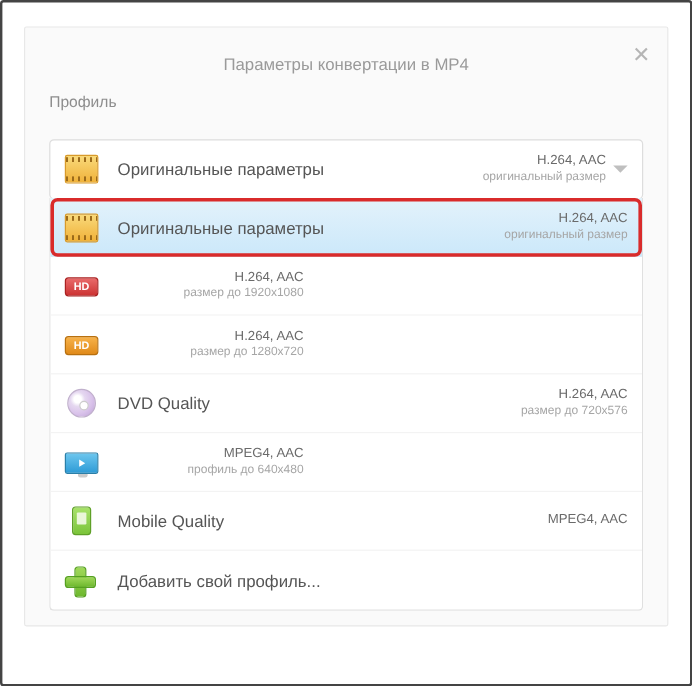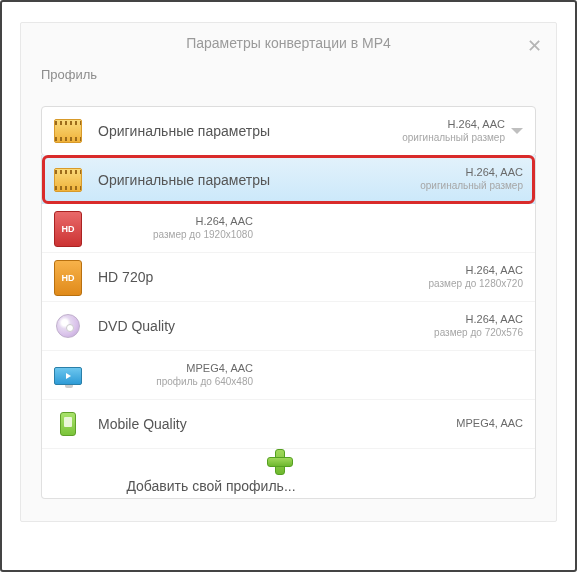--- a/index.html
+++ b/index.html
@@ -18,21 +18,21 @@
     border: 2px solid #444;
     border-radius: 3px;
   }
   .panel {
     margin: 20px 18px;
     background: #fafafa;
     border: 1px solid #e8e8e8;
     border-radius: 2px;
     height: 500px;
     position: relative;
-    padding-top: 0;
+    padding-top: 10px;
   }
   .title {
     text-align: center;
     color: #9a9a9a;
     font-size: 14px;
     padding: 12px 0 6px;
   }
   .close {
     position: absolute;
     top: 12px;
@@ -68,21 +68,21 @@
   }
   .option {
     height: 49px;
     display: flex;
     align-items: center;
     padding: 0 12px;
     border-bottom: 1px solid #f3f3f3;
     cursor: pointer;
     position: relative;
   }
-  .option:last-child { border-bottom: none; flex-direction: column; }
+  .option:last-child { border-bottom: none; }
   .option-selected {
     background: linear-gradient(#e3f2fb, #cbe8fa);
     height: 49px;
     display: flex;
     align-items: center;
     padding: 0 12px;
     position: relative;
   }
   .redframe {
     position: absolute;
@@ -141,21 +141,21 @@
     position: absolute;
     left:0;right:0; height:4px;
     background: repeating-linear-gradient(90deg,#9c6b1a 0 2px,transparent 2px 5px);
   }
   .i-film::before{top:1px;}
   .i-film::after{bottom:1px;}
   .i-hd-red, .i-hd-orange {
     border-radius: 3px;
     display:flex;align-items:center;justify-content:center;
     color:#fff;font-size:9px;font-weight:bold;
-    height: 36px;
+    height: 16px;
     margin-top: 2px;
   }
   .i-hd-red { background: linear-gradient(#e96a6a,#c33); border:1px solid #a22; }
   .i-hd-orange { background: linear-gradient(#f7b24a,#e08a1a); border:1px solid #b8700f; }
   .i-disc {
     border-radius: 50%;
     background: radial-gradient(circle at 35% 35%, #fff 0 15%, #e5d8f0 30%, #d9c2ea 60%, #bba0d4 100%);
     border: 1px solid #c0b0cc;
     position: relative;
     width: 24px;
@@ -241,21 +241,20 @@
               <div class="meta-size">размер до 1920x1080</div>
             </div>
           </div>
         </div>
 
         <div class="option">
           <div class="icon-slot i-hd-orange">
               <span>HD</span>
             </div>
           <div class="labels">
-            <div class="name">HD 720p</div>
             <div class="meta">
               <div class="meta-codec">H.264, AAC</div>
               <div class="meta-size">размер до 1280x720</div>
             </div>
           </div>
         </div>
 
         <div class="option">
           <div class="icon-slot">
               <div class="i-disc"></div>

